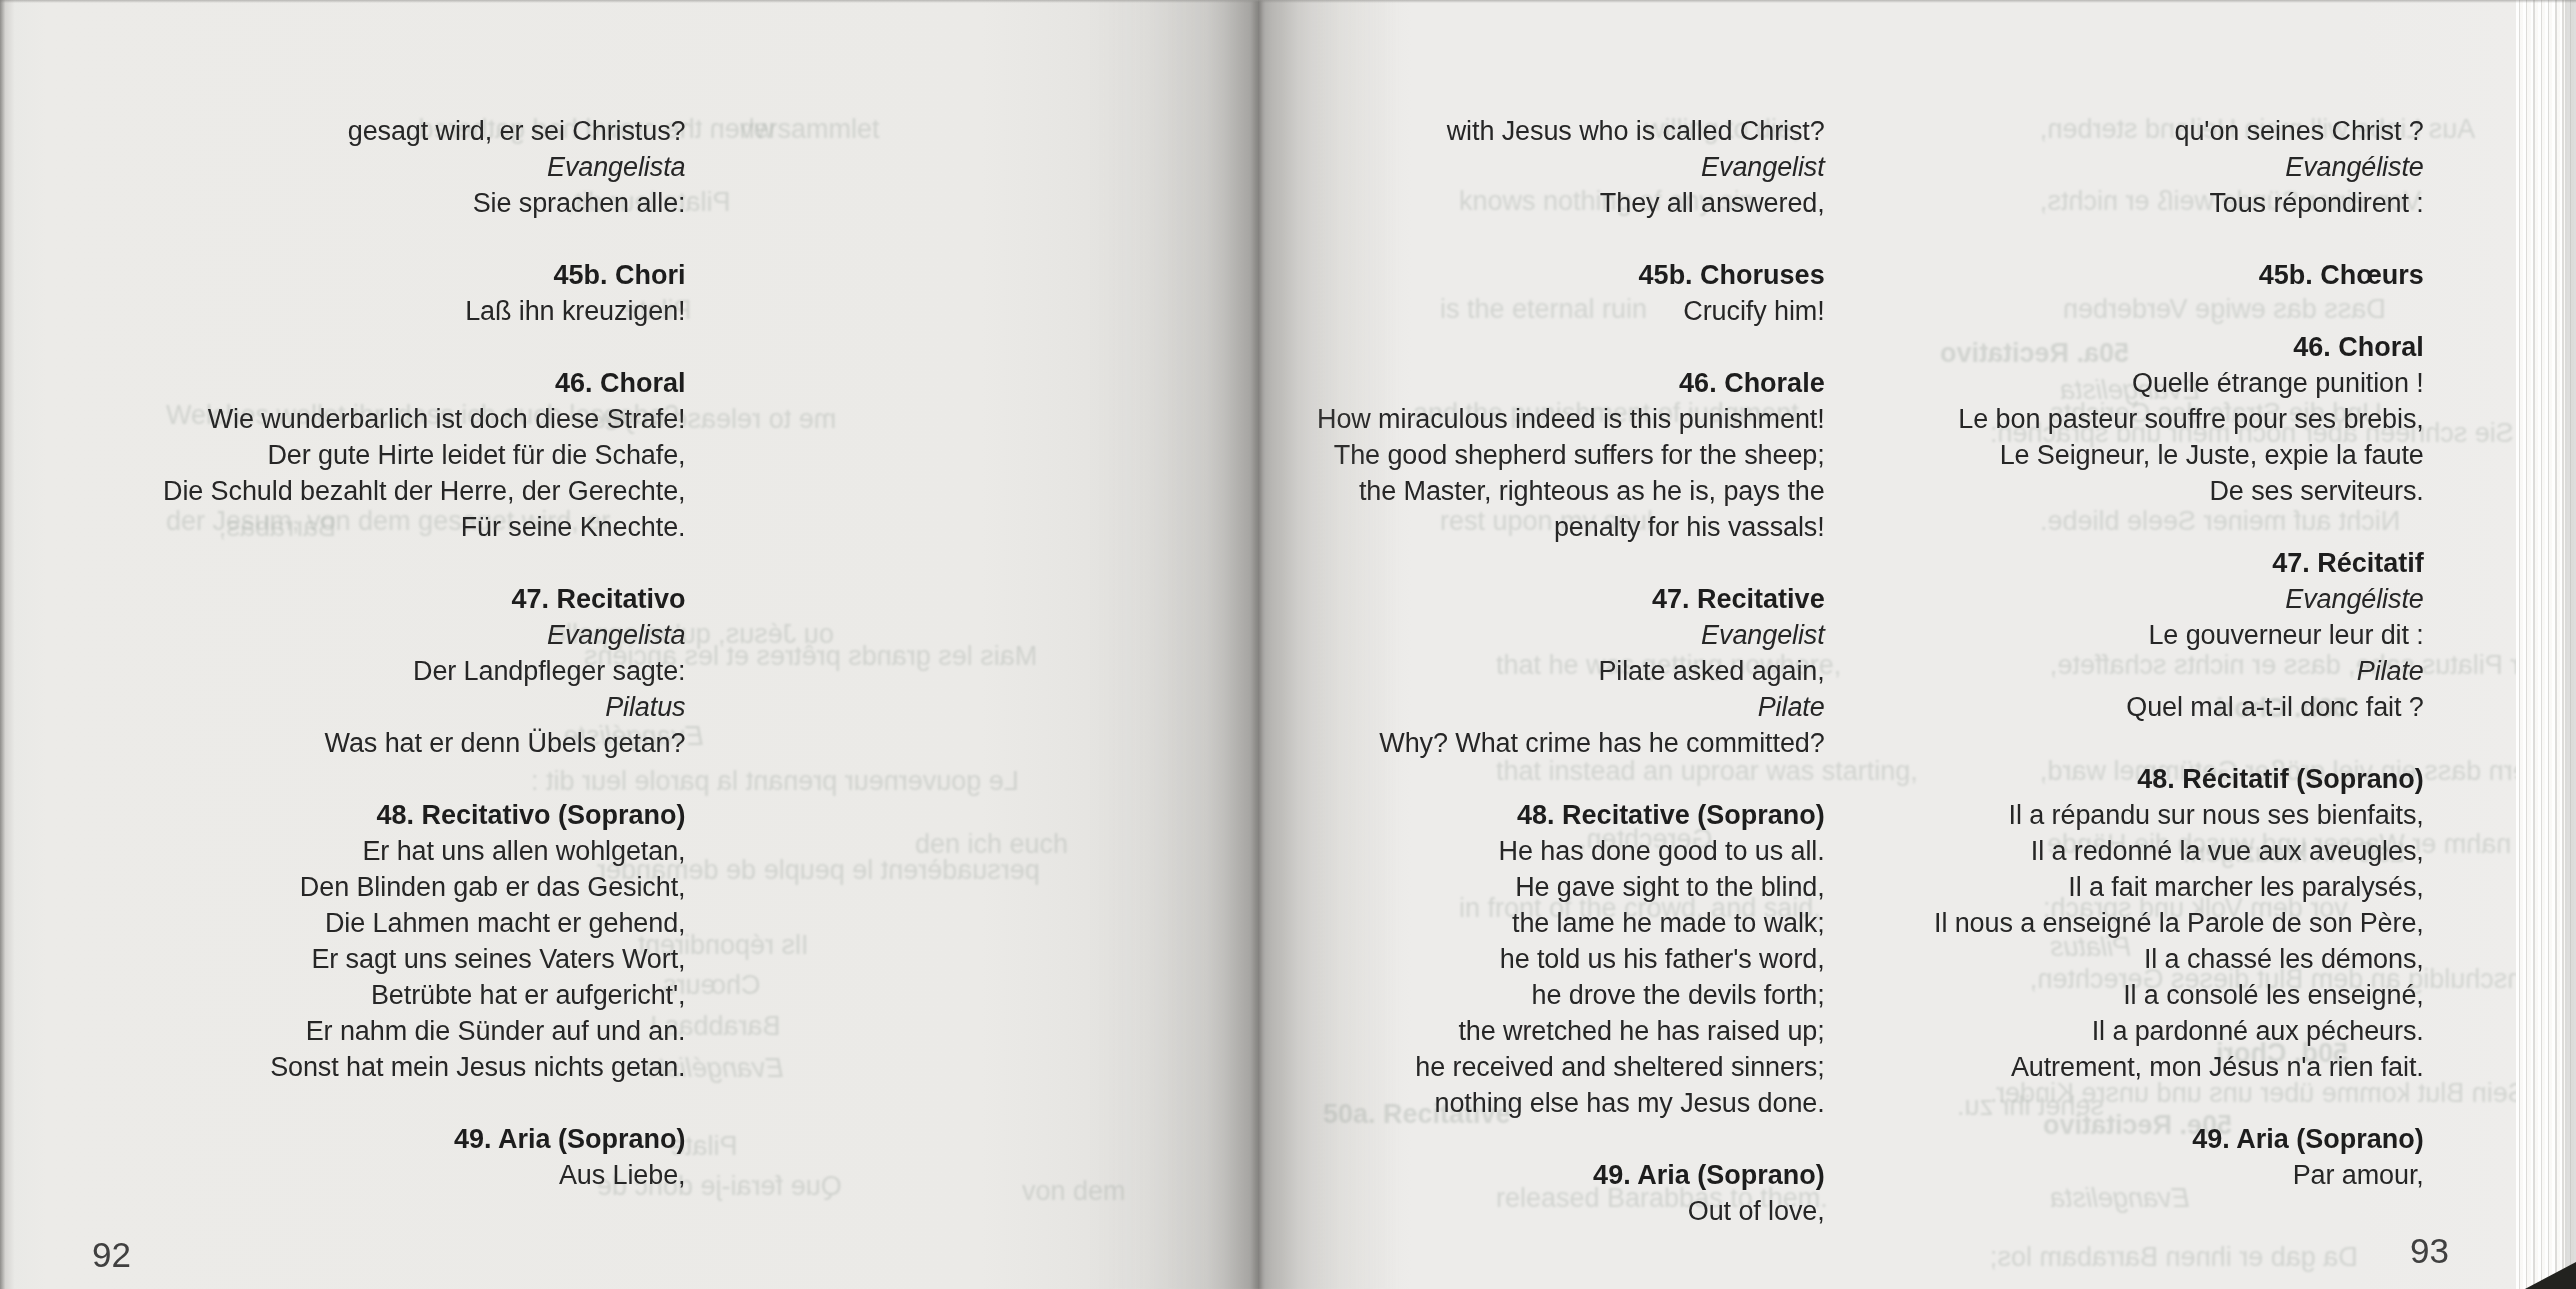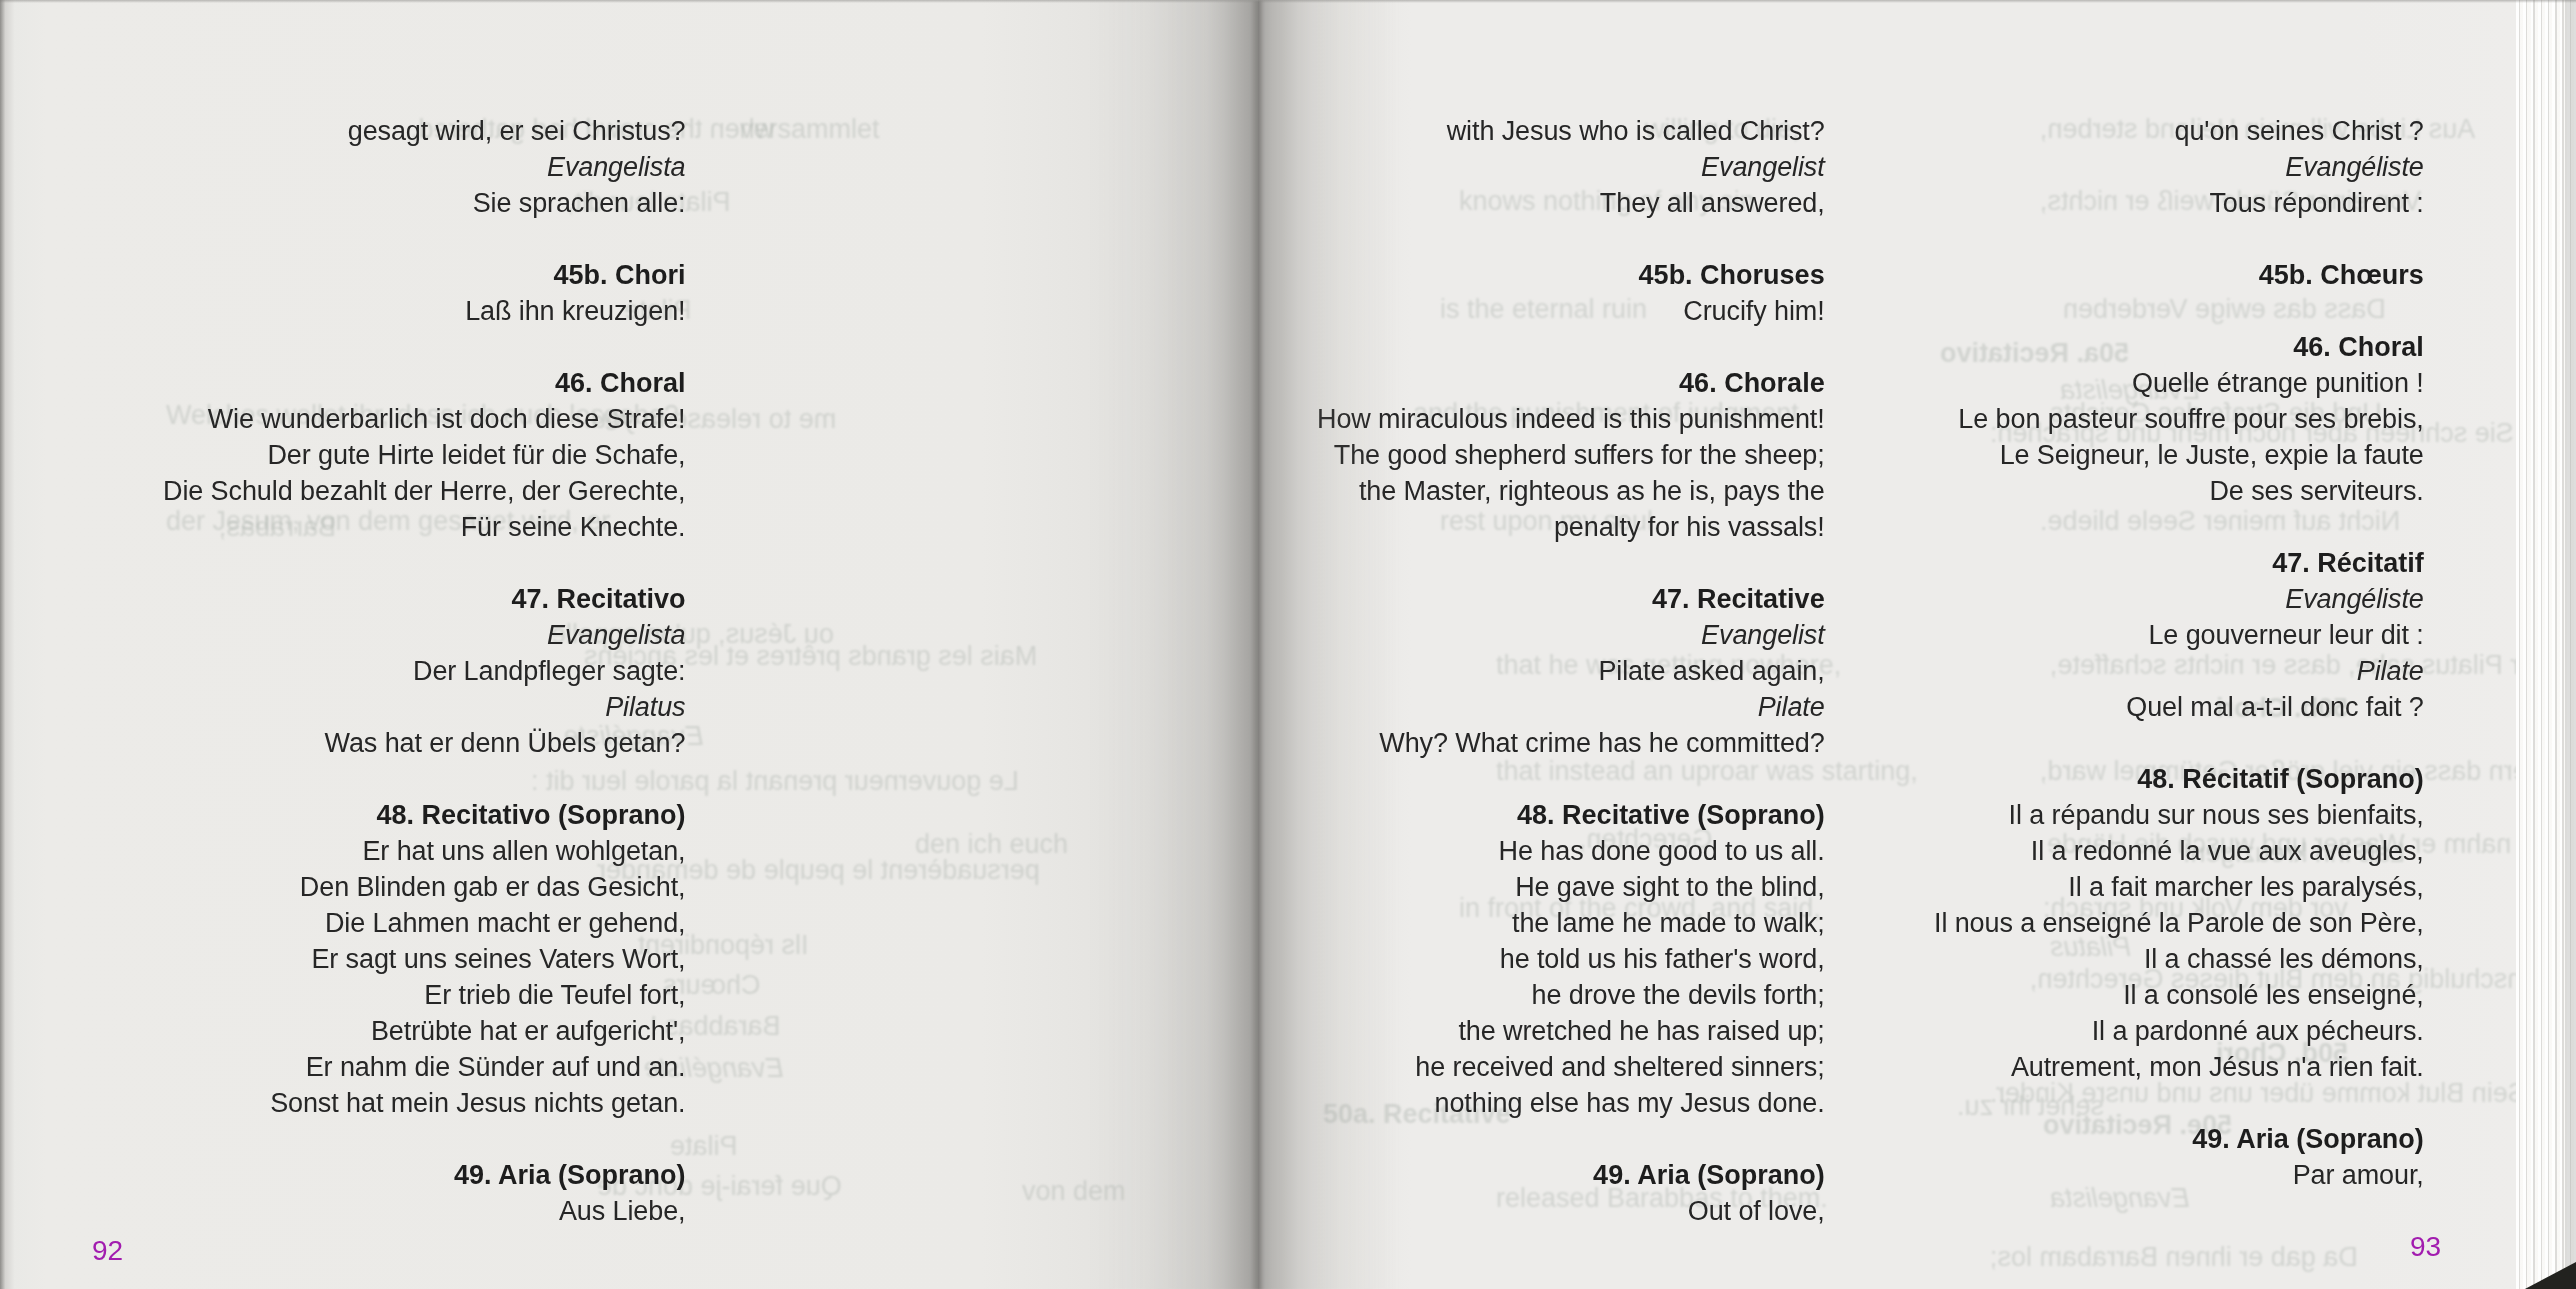--- a/index.html
+++ b/index.html
@@ -60,21 +60,21 @@
 
   
   .column{position:absolute;top:113px;color:#262626;font-size:27px;letter-spacing:-0.1px;}
   #col-german{left:163px;}
   #col-english{left:1317px;}
   #col-french{left:1934px;}
   .line{height:36px;line-height:36px;white-space:pre;}
   .line.bold{font-weight:bold;color:#1d1d1d;letter-spacing:0;}
   .line.italic{font-style:italic;}
 
-  .page-number{position:absolute;font-size:28px;color:#a21caf;}
+  .page-number{position:absolute;font-size:35px;color:#404040;}
   #pn-left{left:92px;top:1235px;}
   #pn-right{left:2410px;top:1231px;}
 
   
   .ghost-layer{position:absolute;inset:0;pointer-events:none;}
   .ghost{
     position:absolute;font-size:27px;line-height:36px;white-space:pre;
     color:#a9b0aa;opacity:0.40;filter:blur(1.1px);
   }
   .ghost.mirror{transform:scaleX(-1);}
@@ -168,21 +168,20 @@
       <div class="line italic">Evangelista</div>
       <div class="line normal">Der Landpfleger sagte:</div>
       <div class="line italic">Pilatus</div>
       <div class="line normal">Was hat er denn Übels getan?</div>
       <div class="line blank"> </div>
       <div class="line bold">48. Recitativo (Soprano)</div>
       <div class="line normal">Er hat uns allen wohlgetan,</div>
       <div class="line normal">Den Blinden gab er das Gesicht,</div>
       <div class="line normal">Die Lahmen macht er gehend,</div>
       <div class="line normal">Er sagt uns seines Vaters Wort,</div>
-      <div class="line normal">Er trieb die Teufel fort,</div>
       <div class="line normal">Betrübte hat er aufgericht',</div>
       <div class="line normal">Er nahm die Sünder auf und an.</div>
       <div class="line normal">Sonst hat mein Jesus nichts getan.</div>
       <div class="line blank"> </div>
       <div class="line bold">49. Aria (Soprano)</div>
       <div class="line normal">Aus Liebe,</div>
     </div>
   <div class="column" id="col-english">
       <div class="line normal">with Jesus who is called Christ?</div>
       <div class="line italic">Evangelist</div>

